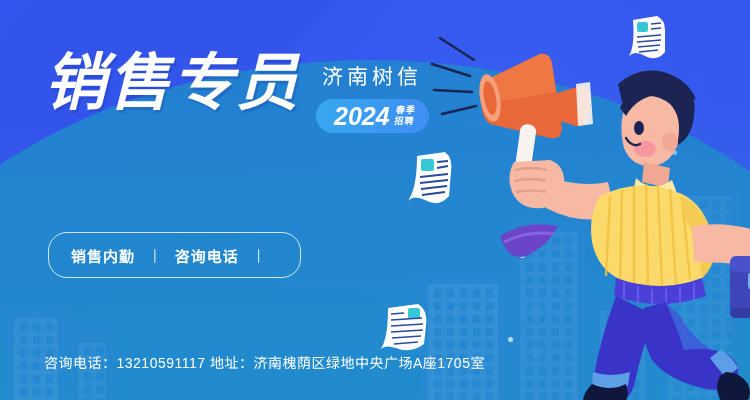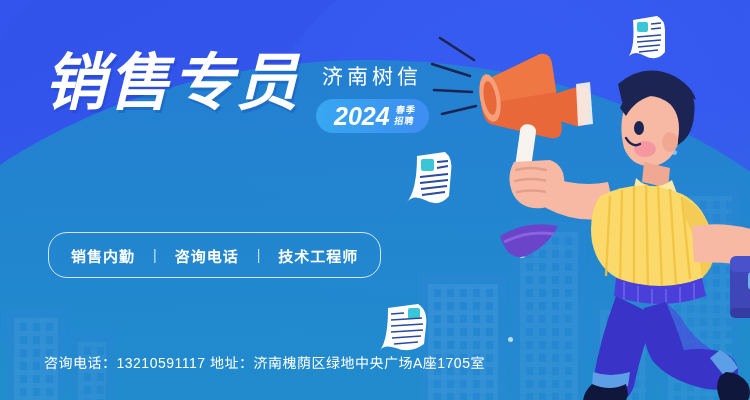--- a/index.html
+++ b/index.html
@@ -336,18 +336,17 @@
         </div>
       </div>
     </div>
 
 
     <div class="positions">
       <span class="pos-item">销售内勤</span>
       <span class="pos-sep">|</span>
       <span class="pos-item">咨询电话</span>
       <span class="pos-sep">|</span>
-      <span class="pos-item">技术工程师</span>
     </div>
 
     <div class="contact">咨询电话：13210591117 地址：济南槐荫区绿地中央广场A座1705室</div>
   </div>
 </div>
 
 </body></html>

